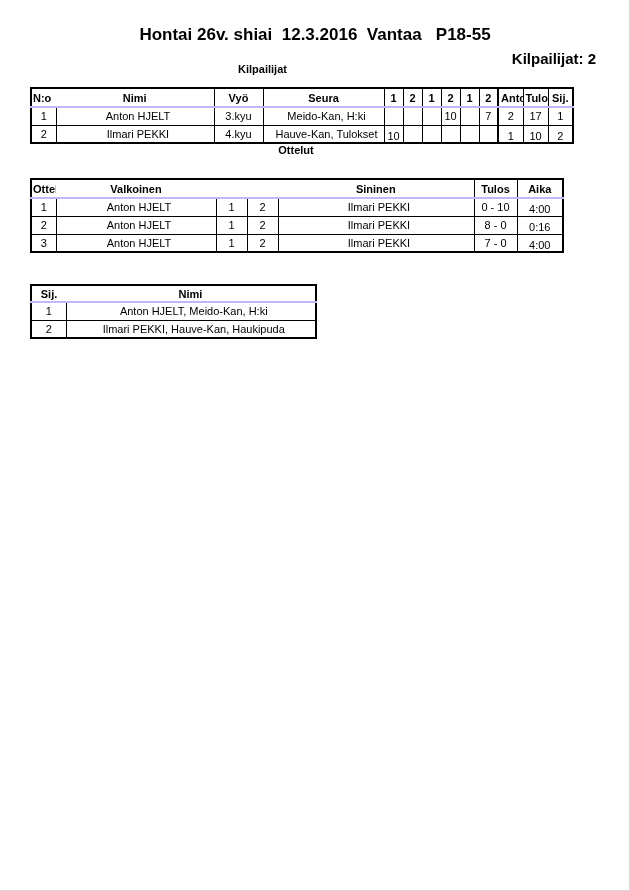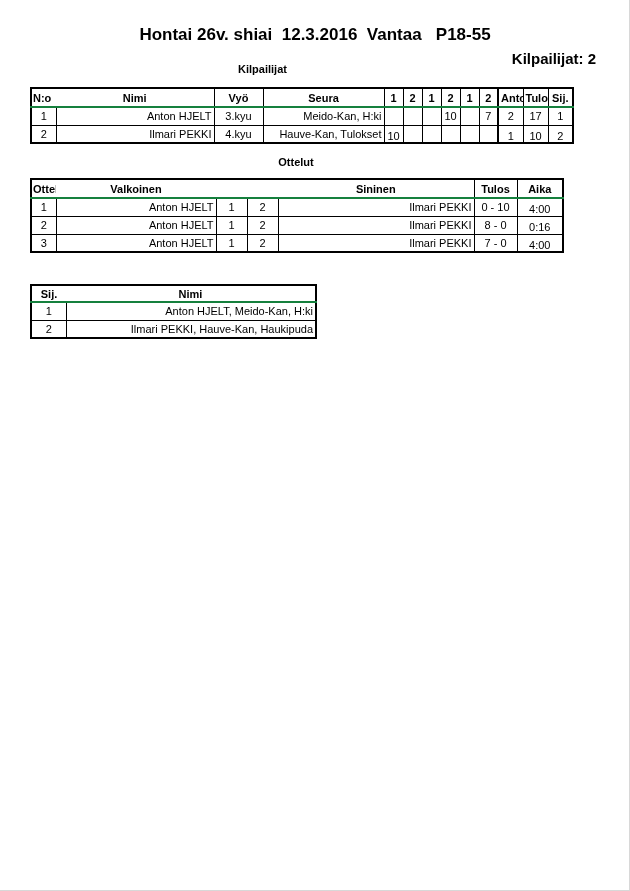--- a/index.html
+++ b/index.html
@@ -28,21 +28,21 @@
   .participants-count {
     position: absolute; top: 50px; right: 33px;
     font-size: 15px; font-weight: bold;
   }
   .section-heading {
     position: absolute;
     font-size: 11px; font-weight: bold;
     text-align: center;
   }
   #heading-competitors { top: 63px; left: 30px; width: 465px; }
-  #heading-matches     { top: 156px; left: 30px; width: 532px; }
+  #heading-matches     { top: 144px; left: 30px; width: 532px; }
   #heading-results     { top: 267px; left: 30px; width: 285px; }
 
   table {
     border-collapse: collapse;
     table-layout: fixed;
     position: absolute;
     background: #fff;
   }
   #table-competitors { left: 30px; top: 87px;  width: 542px; border: 2px solid #000; }
   #table-matches     { left: 30px; top: 178px; width: 532px; border: 2px solid #000; }
@@ -51,26 +51,26 @@
   th, td {
     border: 1px solid #000;
     font-size: 11px;
     padding: 0 2px;
     overflow: hidden;
     white-space: nowrap;
     vertical-align: middle;
   }
   th { font-weight: bold; text-align: center; }
   td { text-align: center; }
-  td.left, th.left { text-align: right; padding-left: 8px; }
+  td.left, th.left { text-align: center; padding-left: 8px; }
   th.edge-label { text-align: left; padding-left: 1px; }
 
   tr.hdr   { height: 19px; }
   tr.row   { height: 18px; }
-  tr.hdr th { border-bottom: 2px solid #15803d; }
+  tr.hdr th { border-bottom: 2px solid #c4b5fd; }
 
   
   th.no-r { border-right: none; }
   th.no-l { border-left: none; text-align: center; }
   th.no-lr { border-left: none; border-right: none; }
   #table-competitors .sep-left { border-left: 2px solid #000; }
 
   td.shift span { position: relative; top: 2px; display: inline-block; }
 </style>
 </head>

